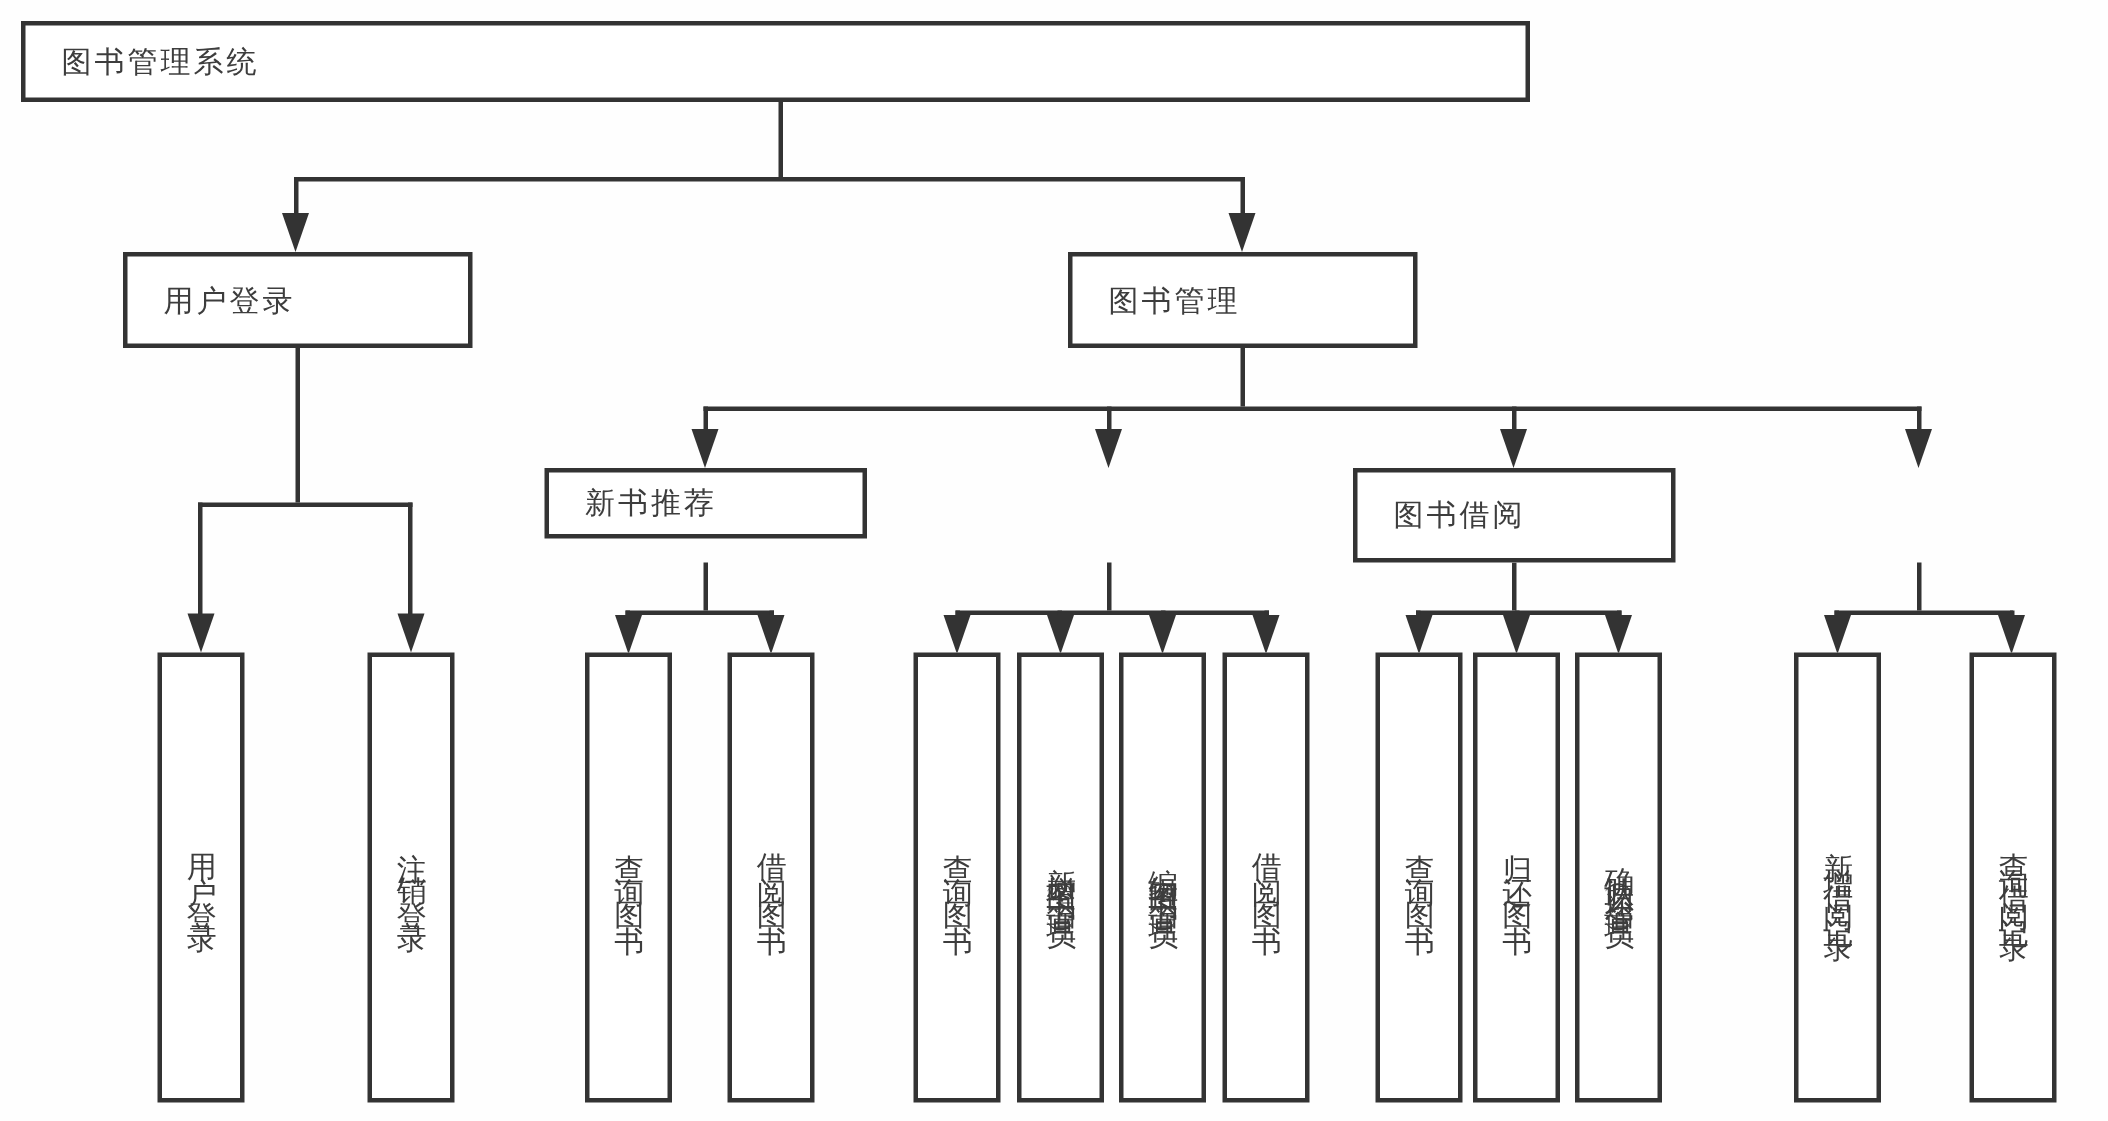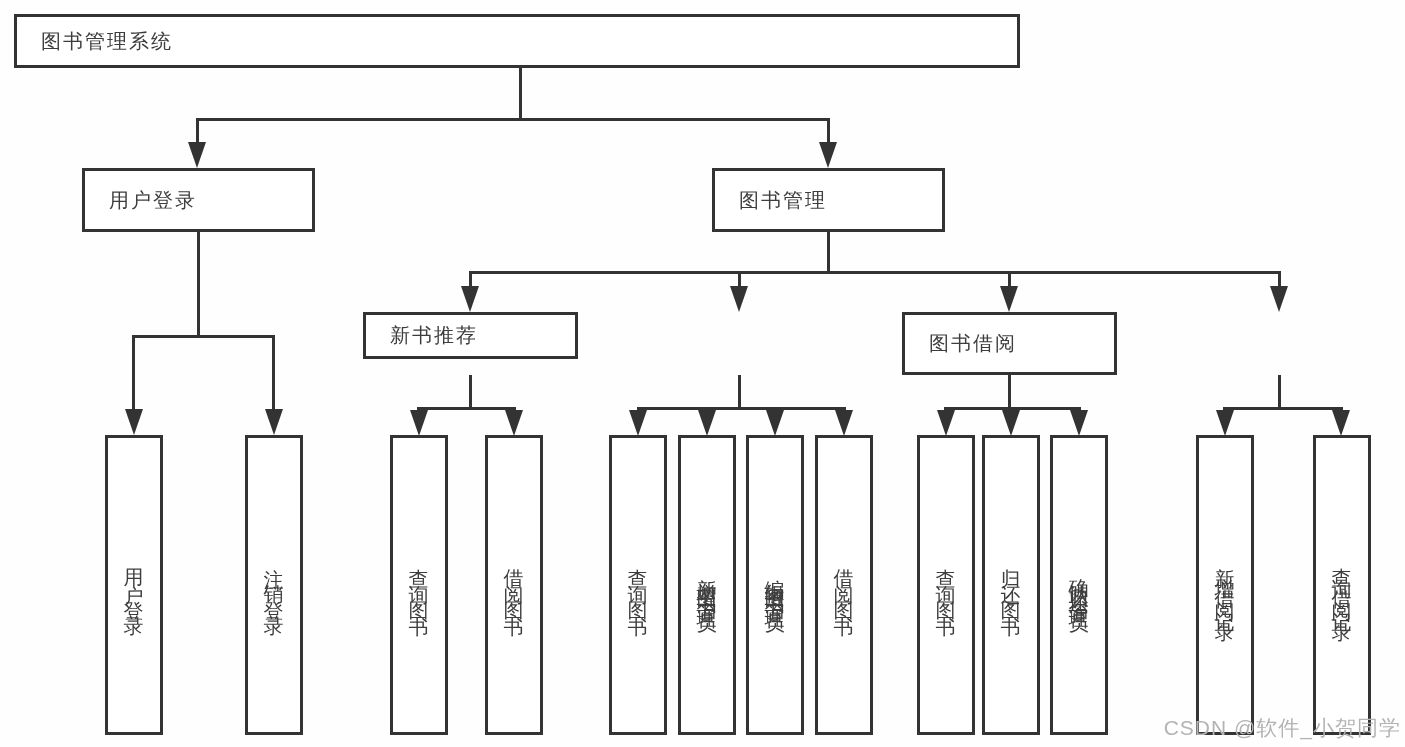--- a/index.html
+++ b/index.html
@@ -188,14 +188,13 @@
       <span class="vlabel">确认归还（管理员）</span>
     </div>
 
   <div class="vbox s6" style="left:1196px;">
       <span class="vlabel">新增借阅记录</span>
     </div>
   <div class="vbox s6" style="left:1313px;">
       <span class="vlabel">查询借阅记录</span>
     </div>
 
-  <div class="watermark">CSDN @软件_小贺同学</div>
 </div>
 
 </body></html>

